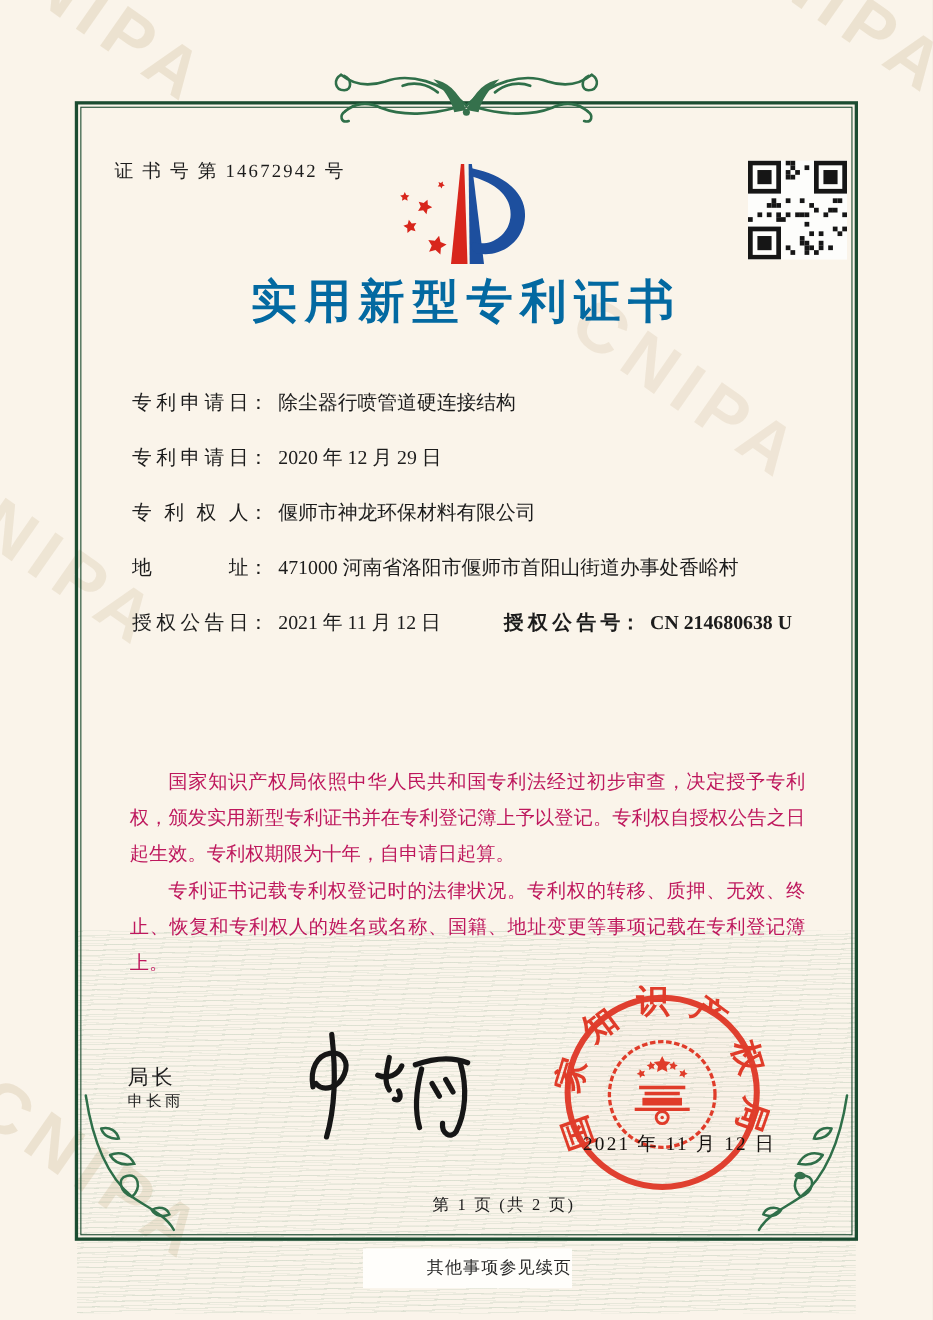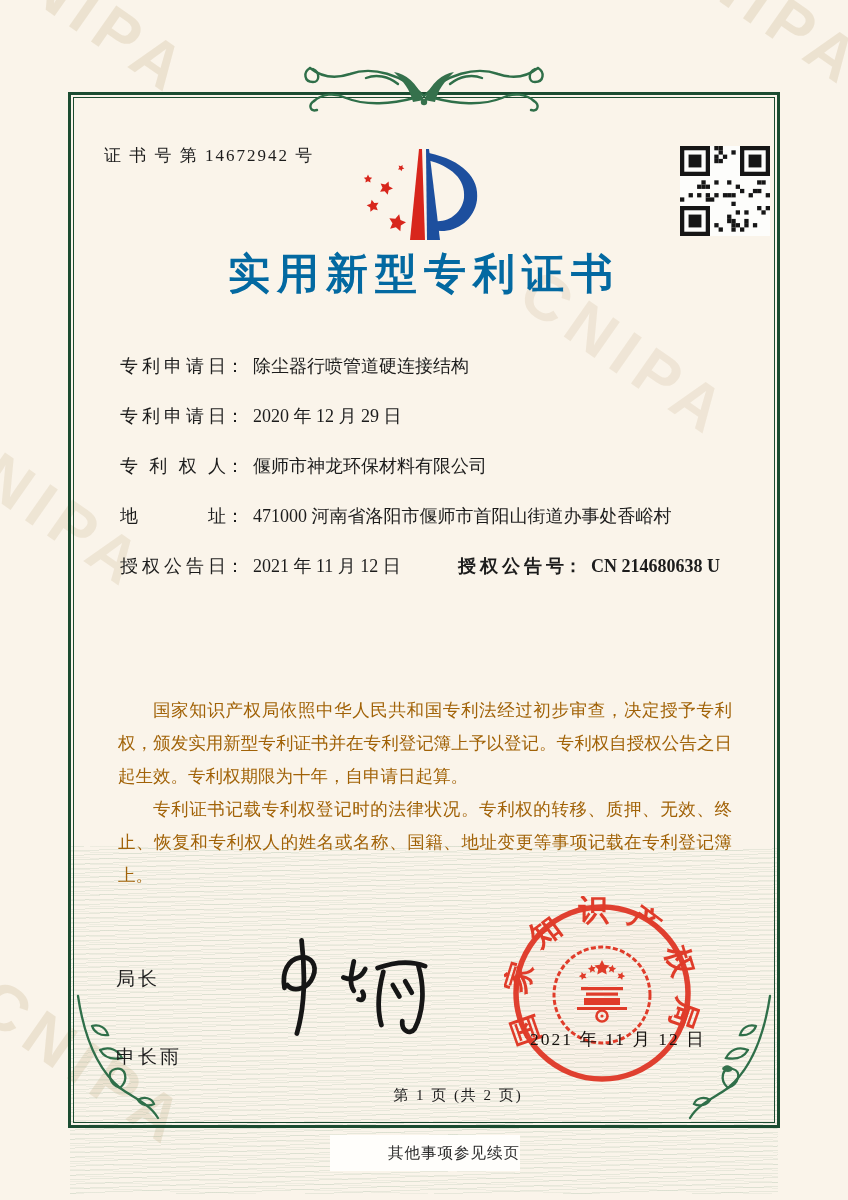--- a/index.html
+++ b/index.html
@@ -45,26 +45,26 @@
     text-align:center;font-size:42px;font-weight:700;letter-spacing:7px;color:#0369a1;
   }
   
   .fields{position:absolute;z-index:3;left:120px;top:354px;width:614px;}
   .frow{height:50px;font-size:18px;white-space:nowrap;position:relative;}
   .flabel{display:inline-block;width:106px;text-align:justify;text-align-last:justify;vertical-align:top;}
   .fcolon{margin-right:9px;}
   .grant2{position:absolute;left:338px;top:0;font-weight:bold;}
   
   .legal{position:absolute;z-index:3;left:118px;top:694px;width:614px;
-    font-size:17.5px;line-height:33px;text-align:justify;color:#a16207;}
+    font-size:17.5px;line-height:33px;text-align:justify;color:#be185d;}
   .legal p{margin:0;text-indent:2em;}
   
   .barcode{position:absolute;z-index:3;left:120px;top:898px;}
   .sig-title{position:absolute;z-index:3;left:116px;top:966px;font-size:19px;letter-spacing:3px;}
-  .sig-name{position:absolute;z-index:3;left:116px;top:1044px;font-size:19px;letter-spacing:3px;}
+  .sig-name{position:absolute;z-index:3;left:116px;top:992px;font-size:14px;letter-spacing:3px;}
   .signature{position:absolute;z-index:4;left:256px;top:934px;}
   .seal{position:absolute;z-index:4;left:504px;top:896px;opacity:.93;}
   .seal-date{position:absolute;z-index:5;left:530px;top:1027px;font-size:17.5px;letter-spacing:2px;color:#15120f;}
   .pageno{position:absolute;z-index:3;left:68px;top:1086px;width:712px;text-align:center;font-size:15px;letter-spacing:2px;margin-left:34px;}
   .note{
     position:absolute;z-index:3;left:330px;top:1135px;width:190px;height:36px;
     background:#fffefb;text-align:right;line-height:36px;font-size:15.5px;letter-spacing:1px;color:#2a2a2a;
   }
 </style>
 </head>

